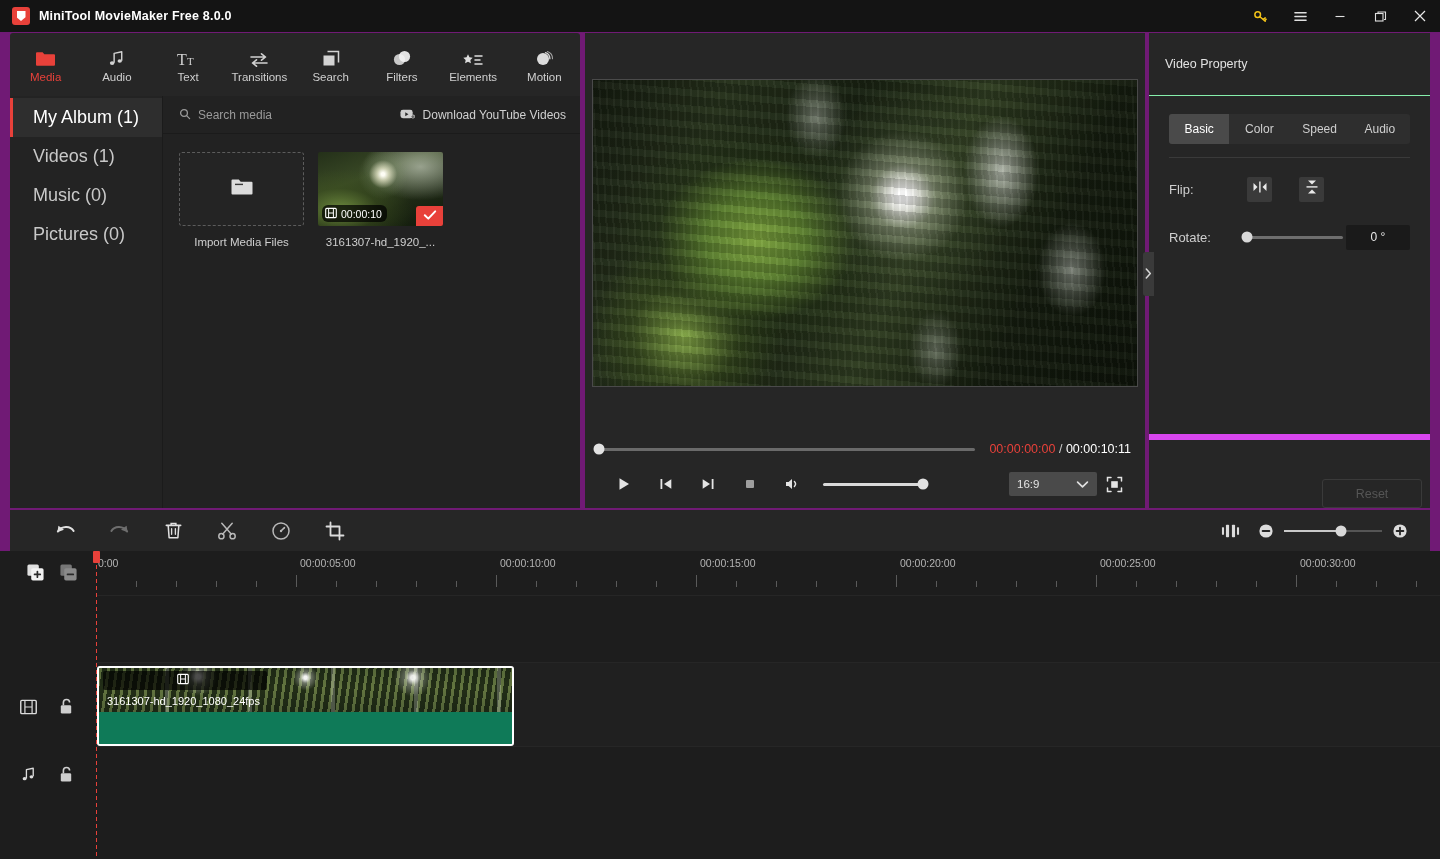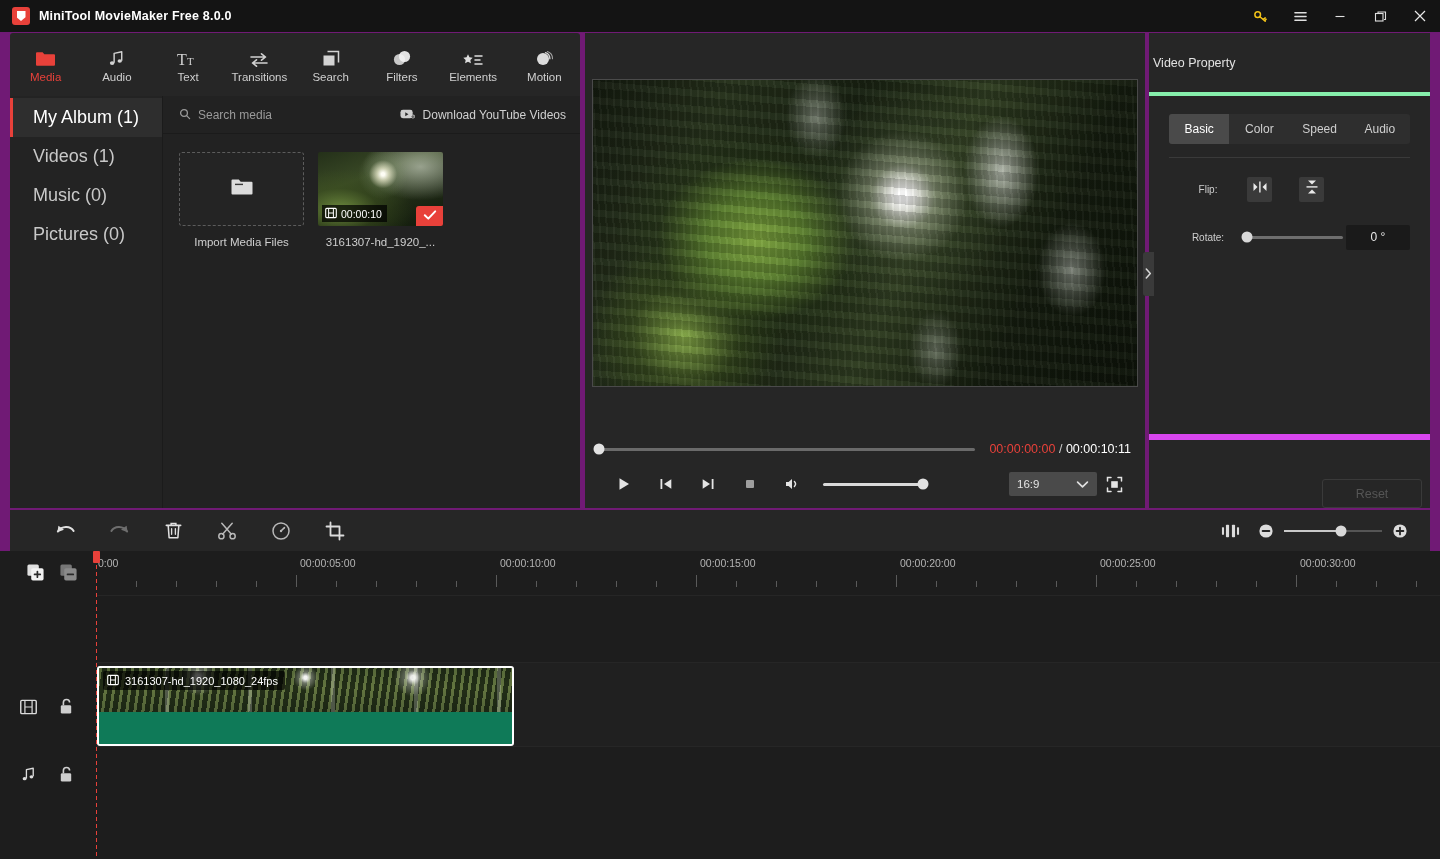--- a/index.html
+++ b/index.html
@@ -91,21 +91,21 @@
     overflow: hidden; cursor: pointer;
     background:
       radial-gradient(circle at 52% 30%, #fdfdf4 2%, rgba(240,240,210,.75) 7%, rgba(120,140,100,.25) 17%, rgba(0,0,0,0) 30%),
       radial-gradient(ellipse at 18% 78%, #6d8a3e 0%, rgba(60,80,30,.5) 26%, rgba(0,0,0,0) 50%),
       radial-gradient(ellipse at 82% 20%, rgba(235,240,230,.55) 0%, rgba(0,0,0,0) 40%),
       linear-gradient(160deg, #243019 0%, #3a4a26 35%, #1d2714 70%, #111a0c 100%);
   }
   .thumb-badge {
     position: absolute; left: 4px; bottom: 4px; height: 17px;
     display: flex; align-items: center; gap: 4px;
-    background: rgba(0,0,0,.72); border-radius: 0; padding: 0 5px 0 3px;
+    background: rgba(0,0,0,.72); border-radius: 6px; padding: 0 5px 0 3px;
   }
   .thumb-badge .dur { font-size: 10.5px; color: #ffffff; }
   .thumb-check {
     position: absolute; right: 0; bottom: 0; width: 27px; height: 20px;
     background: #e8413a; border-radius: 3px 0 0 0;
     display: flex; align-items: center; justify-content: center;
   }
 
   
   .player {
@@ -177,34 +177,34 @@
   }
   .ratio-sel .val { font-size: 11.5px; color: #e4e4e4; }
   .ratio-sel .cv { margin-left: auto; }
   .fs-btn { width: 34px; height: 32px; display: flex; align-items: center; justify-content: center; cursor: pointer; }
 
   
   .prop {
     position: absolute; left: 1149px; top: 33px; width: 281px; height: 475px;
     background: #262626; display: flex; flex-direction: column;
   }
-  .prop-head { height: 63px; display: flex; align-items: center; padding-left: 4px; border-bottom: 4px solid #86efac; }
+  .prop-head { height: 63px; display: flex; align-items: center; padding-left: 16px; border-bottom: 1px solid #86efac; }
   .prop-title { font-size: 12.5px; color: #e2e2e2; }
   .prop-body { flex: 1; padding: 18px 20px 0 20px; }
   .tabs {
     display: flex; background: #2e2e2e; border-radius: 3px; height: 30px; overflow: hidden;
   }
   .tab {
     flex: 1; display: flex; align-items: center; justify-content: center;
     font-size: 12px; color: #cfcfcf; cursor: pointer;
   }
   .tab.active { background: #4a4a4a; color: #ffffff; }
   .divider { height: 1px; background: #3a3a3a; margin: 13px 0 0 0; }
   .prow { display: flex; align-items: center; height: 34px; margin-top: 14px; }
-  .plabel { width: 78px; font-size: 10px; color: #cfcfcf; text-align: center; }
+  .plabel { width: 78px; font-size: 13px; color: #cfcfcf; }
   .flipbtn {
     width: 25px; height: 25px; background: #3a3a3a; border-radius: 2px;
     display: flex; align-items: center; justify-content: center; cursor: pointer;
     margin-right: 27px;
   }
   .slider { width: 96px; height: 3px; background: #6e6e6e; border-radius: 2px; position: relative; cursor: pointer; }
   .sknob { position: absolute; top: 50%; transform: translate(-50%,-50%); width: 11px; height: 11px; border-radius: 50%; background: #d8d8d8; }
   .numbox {
     margin-left: auto; width: 64px; height: 25px; background: #1a1a1a; border-radius: 2px;
     display: flex; align-items: center; justify-content: center; font-size: 12px; color: #e8e8e8;
@@ -273,21 +273,21 @@
       radial-gradient(circle at 76% 22%, rgba(255,255,255,.9) 0.7%, rgba(255,255,255,.3) 2.4%, rgba(0,0,0,0) 6%),
       repeating-linear-gradient(98deg, rgba(120,140,80,.55) 0 3px, rgba(25,35,18,.8) 3px 8px),
       linear-gradient(180deg, #2a3a1c 0%, #4a5a2c 45%, #22301a 100%);
   }
   .clip-green {
     position: absolute; left: 0; top: 44px; width: 100%; height: 36px; background: #0f7a58;
   }
   .clip-label {
     position: absolute; left: 4px; top: 3px; height: 19px;
     display: flex; align-items: center; gap: 6px;
-    background: rgba(0,0,0,.68); border-radius: 2px; padding: 0 7px 0 4px;
+    background: rgba(0,0,0,.68); border-radius: 2px; padding: 0 7px 0 4px; flex-direction: column;
   }
   .clip-label .txt { font-size: 11px; color: #ffffff; white-space: nowrap; }
 
   .playhead { position: absolute; left: 96px; top: 551px; width: 1px; height: 308px; pointer-events: none; }
   .ph-line {
     position: absolute; left: 0; top: 0; width: 1px; height: 308px;
     background: repeating-linear-gradient(180deg, #e8413a 0 4px, rgba(232,65,58,0) 4px 7px);
   }
   .ph-head {
     position: absolute; left: -3px; top: 0; width: 7px; height: 12px; background: #e8413a;

